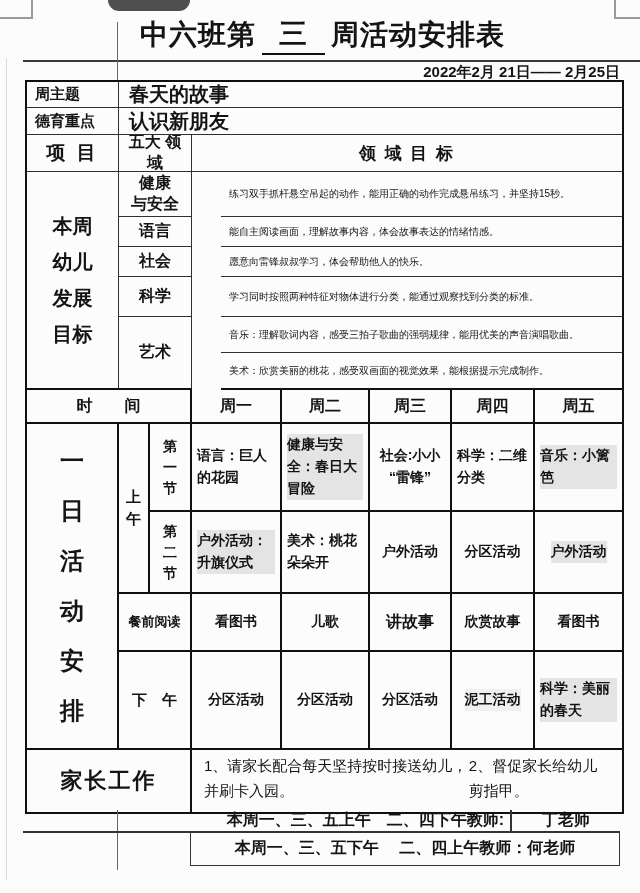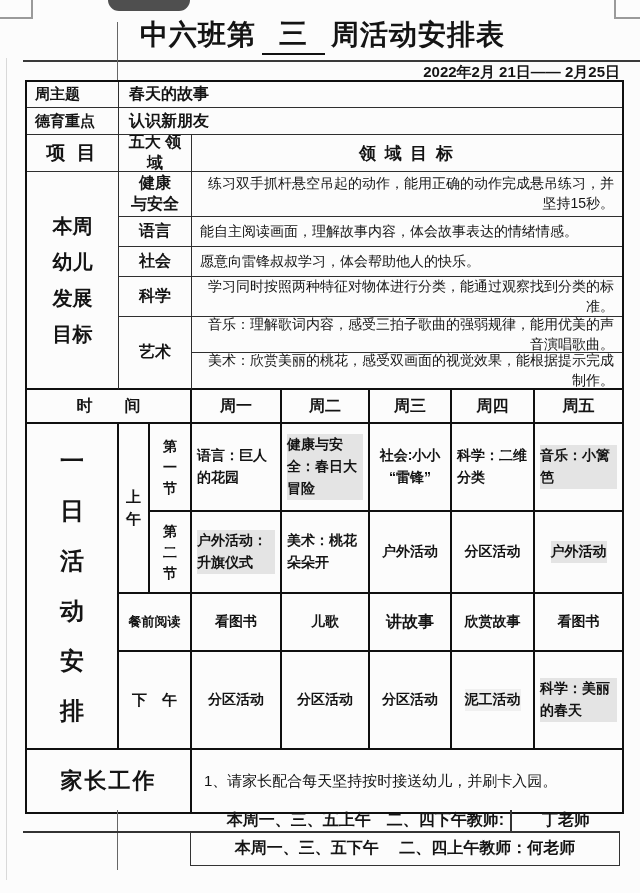--- a/index.html
+++ b/index.html
@@ -40,36 +40,36 @@
   .c { border-right:1px solid #2f2f2f; border-bottom:1px solid #2f2f2f;
     display:flex; align-items:center; justify-content:center;
     text-align:center; overflow:hidden; font-size:14px; }
   .c span { white-space:pre-line; }
   .tk { border-right-width:2px; border-bottom-width:2px; border-color:#101010; }
   .tb { border-bottom-width:2px; border-bottom-color:#101010; }
   .nr { border-right:none; }
   .nb { border-bottom:none; }
   .b { font-weight:bold; }
   .ll { justify-content:flex-start; padding-left:8px; font-size:15px; text-align:left; }
-  .lv { justify-content:flex-start; padding-left:10px; font-size:16px; text-align:left;align-items:center; }
+  .lv { justify-content:flex-start; padding-left:10px; font-size:20px; text-align:left;align-items:center; }
   .big { font-size:19px; font-weight:bold; letter-spacing:3px; }
   .dom { font-weight:bold; font-size:16px; line-height:1.3; }
-  .goal { justify-content:flex-start; text-align:right; padding:2px 8px;
-    font-size:14px; line-height:1.4; }
+  .goal { justify-content:flex-start; text-align:center; padding:2px 8px;
+    font-size:10px; line-height:1.4;margin-left:29px; }
   .sideg { font-size:20px; font-weight:bold; line-height:1.8; }
   .sided { font-size:24px; font-weight:bold; line-height:50px; }
   .vlab { font-weight:bold; font-size:15px; line-height:1.5; }
   .dayh { font-size:16px; font-weight:bold; }
   .dcell { font-weight:bold; font-size:14px; line-height:1.55; padding:2px 5px; }
   .la { justify-content:flex-start; text-align:left; }
   .la span { width:100%; }
   span[data-hl="true"] { background:#e4e4e4; }
   span[data-hl="light"] { background:#f0f0f0; }
   .pw { font-size:22px; font-weight:bold; letter-spacing:2px; }
-  .pwc { flex-direction:column; align-items:flex-start; justify-content:center;
+  .pwc { flex-direction:row; align-items:flex-start; justify-content:center;
     text-align:left; padding:4px 12px; font-size:15px; line-height:1.65; }
 
   
   .vline-bot { position:absolute; left:117px; top:810px; width:1px; height:60px; background:#666; }
   .frow1 { position:absolute; left:23px; top:810px; width:597px; height:23px;
     border-bottom:2px solid #333; display:flex; align-items:center; justify-content:flex-end;
     font-size:16px; font-weight:bold; }
   .frow1 .t1 { margin-right:6px; }
   .tbox { width:110px; height:100%; border-left:2px solid #333;
     display:flex; align-items:center; justify-content:center; }
@@ -282,20 +282,21 @@
       </div>
     <div class="c tk dcell la nr" style="grid-area:14/8/15/9">
         <span data-hl="true">科学：美丽的春天</span>
       </div>
 
     <div class="c tk pw nb" style="grid-area:15/1/16/4">
         <span>家长工作</span>
       </div>
     <div class="c tk pwc nr nb" style="grid-area:15/4/16/9">
       <span>1、请家长配合每天坚持按时接送幼儿，并刷卡入园。</span>
+      <span>2、督促家长给幼儿剪指甲。</span>
     </div>
   </div>
 
   <div class="vline-bot"></div>
 
   <div class="frow1">
     <span class="t1">本周一、三、五上午　二、四下午教师:</span>
     <div class="tbox">
       <span>丁老师</span>
     </div>

